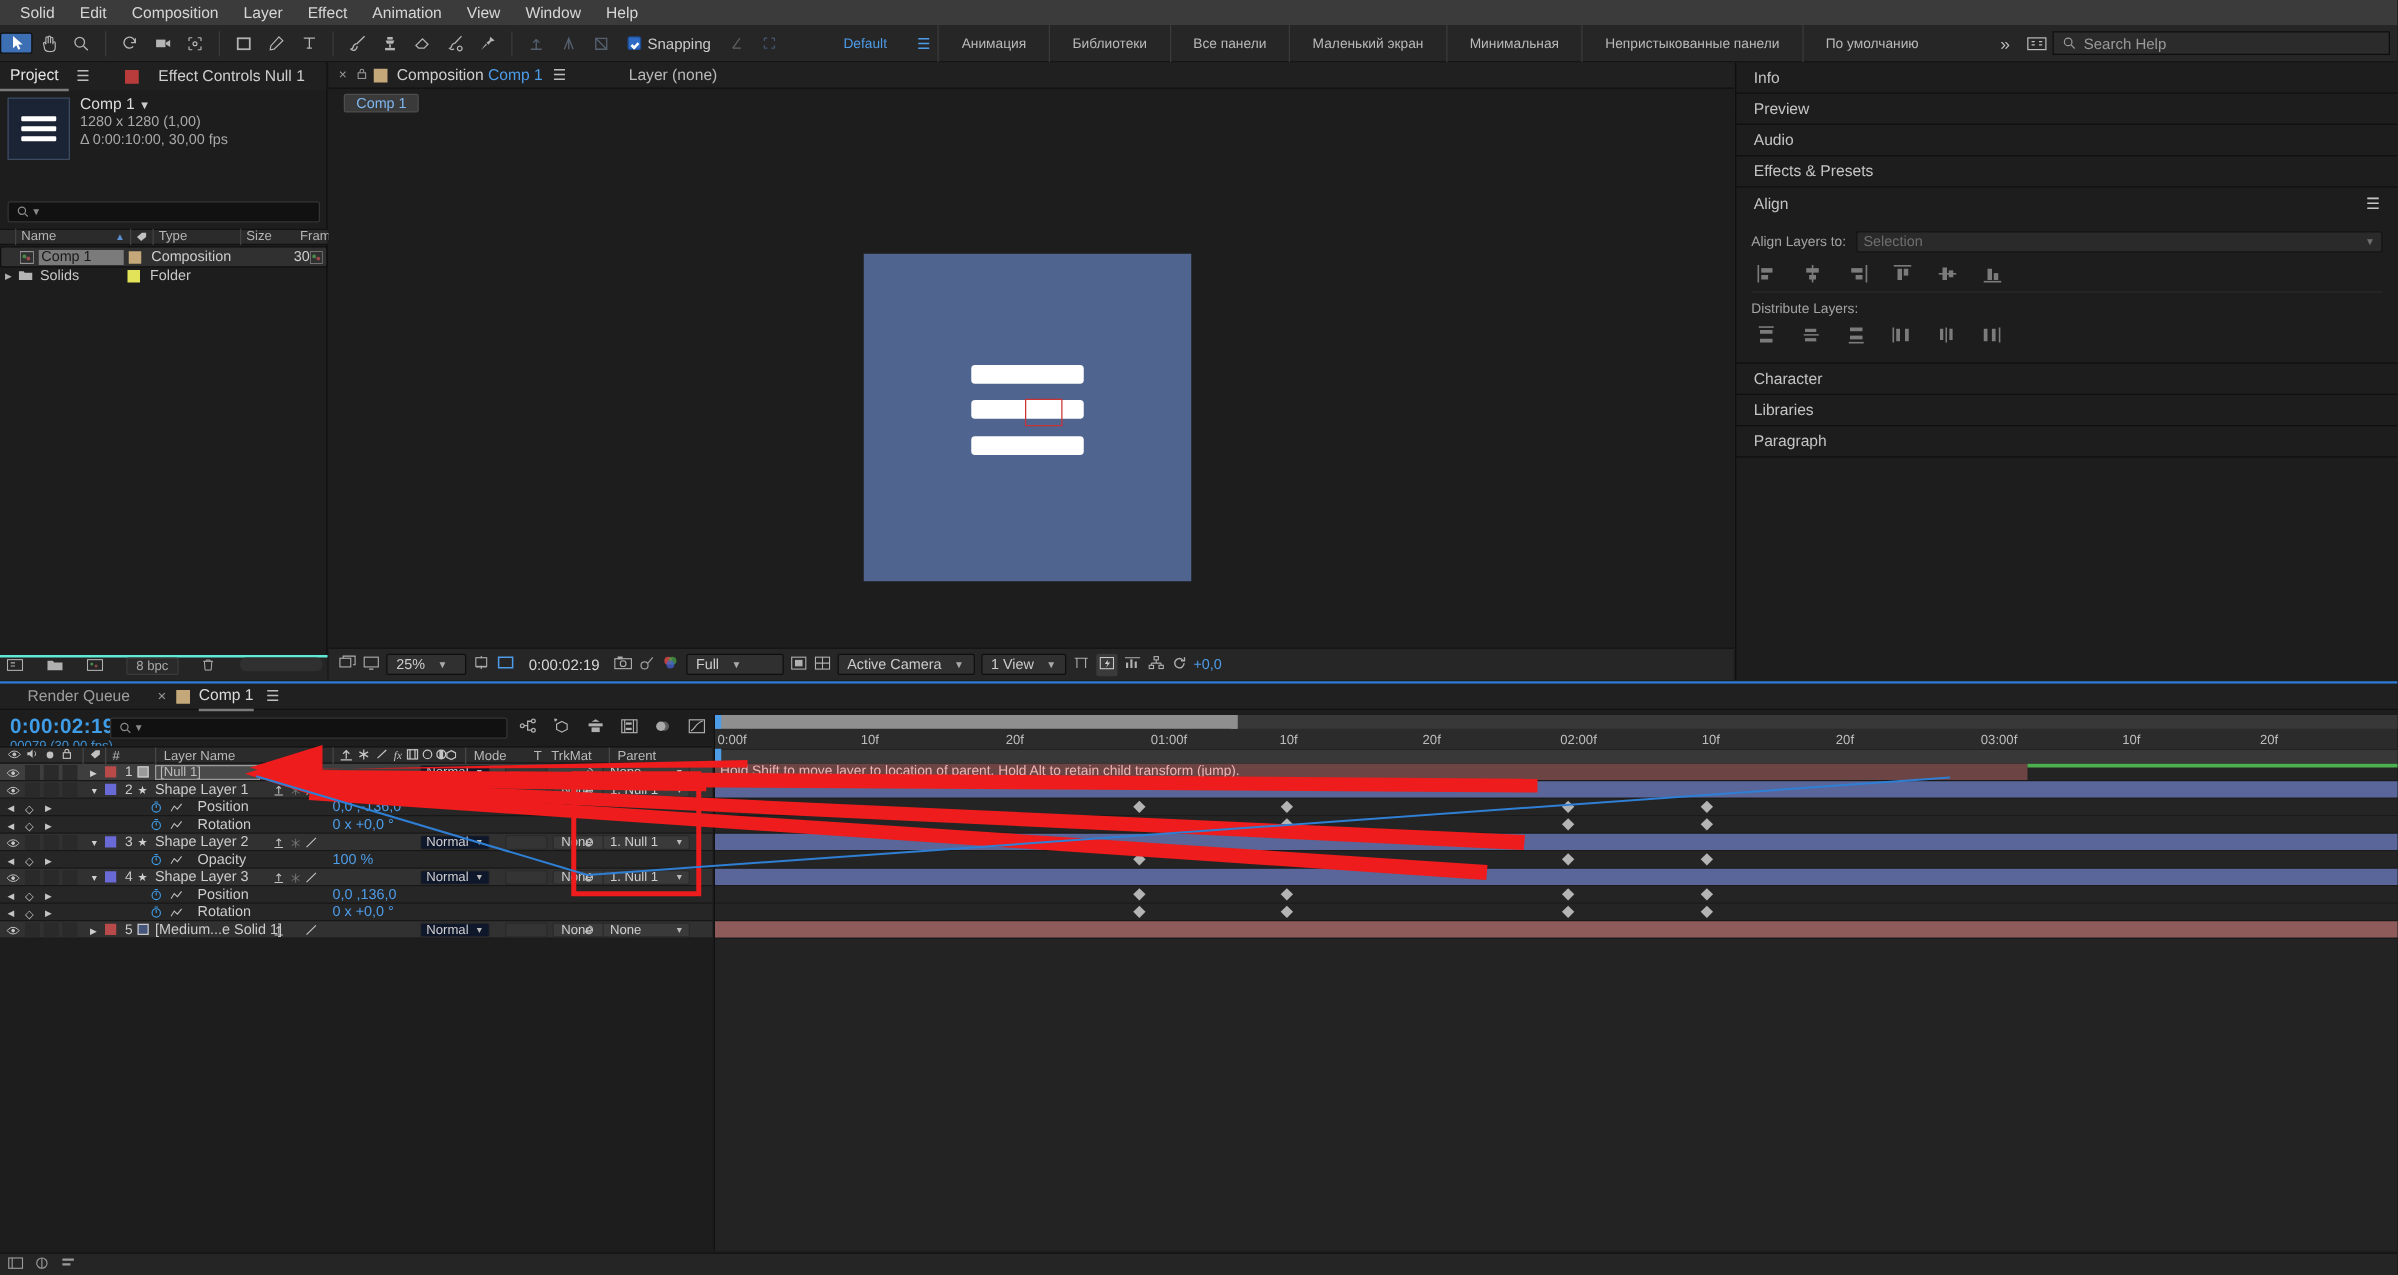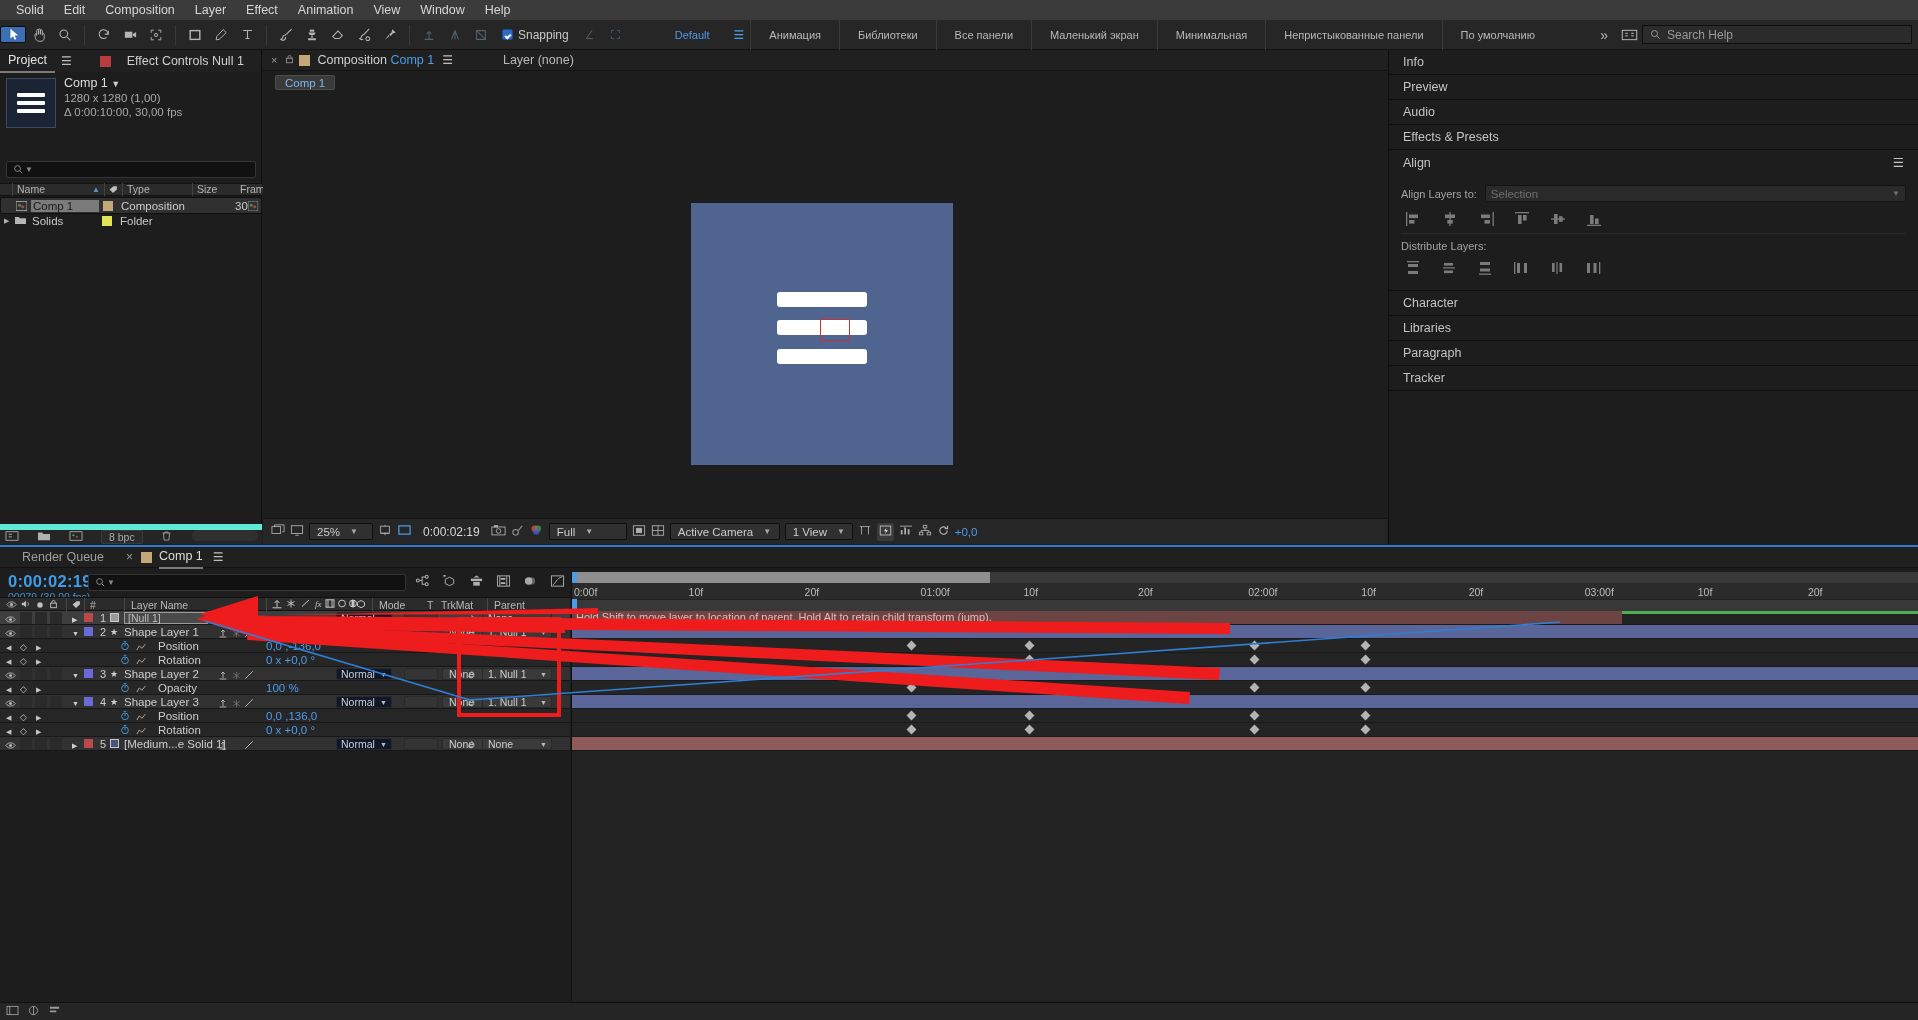--- a/index.html
+++ b/index.html
@@ -53,21 +53,21 @@
   .pinfo .t2{ font-size:11.5px;color:#a8a8a8;}
   .psearch{ position:absolute; left:6px; top:111px; width:250px; height:17px; background:#111;
      border:1px solid #343434; border-radius:2px; display:flex;align-items:center;padding-left:6px;color:#7e7e7e;}
   .pcolhdr{ position:absolute;left:0;top:133px;width:262px;height:13px;background:#2b2b2b;
      border-top:1px solid #111;border-bottom:1px solid #111; display:flex;align-items:center;font-size:10.5px;color:#b5b5b5;}
   .pcolhdr span{ border-left:1px solid #424242; padding-left:4px; height:13px; line-height:13px;}
   .prow{ position:absolute; left:0; width:262px; height:16px; display:flex;align-items:center;font-size:11.5px;}
   .prow.sel .nm{ background:#7b7b7b; color:#1a1a1a; }
   .swatch{ width:10px;height:10px;display:inline-block;margin-right:6px;}
   .pbottom{ position:absolute; left:0; bottom:0; width:262px; height:20px; background:#252525;
-     border-top:6px solid #5eead4; display:flex; align-items:flex-start; gap:18px; padding-left:5px; font-size:10.5px;color:#aaa;}
+     border-top:2px solid #5eead4; display:flex; align-items:flex-start; gap:18px; padding-left:5px; font-size:10.5px;color:#aaa;}
 
   
   .comppanel{ position:absolute; left:263px; top:50px; width:1124px; height:494px; background:#1d1d1d; }
   .ctabbar{ height:21px; background:#202020; display:flex;align-items:center;border-bottom:1px solid #111;}
   .cclose{ color:#9a9a9a; padding:0 8px; font-size:11px;}
   .clock{ color:#a0a0a0; font-size:11px; padding-right:5px;}
   .ctab{ font-size:12.5px;color:#cfcfcf;}
   .ctab b{ font-weight:normal;color:#4d9ce8;}
   .cmenu{ color:#bdbdbd; padding:0 8px; font-size:12px;}
   .cname{ font-size:12.5px;color:#b9b9b9; margin-left:42px;}
@@ -620,23 +620,20 @@
     <div id="rsec-bottom">
         <div class="rsec">
           <span>Character</span>
         </div>
         <div class="rsec">
           <span>Libraries</span>
         </div>
         <div class="rsec">
           <span>Paragraph</span>
         </div>
-        <div class="rsec">
-          <span>Tracker</span>
-        </div>
       </div>
   </div>
 
   <div class="timeline">
     <div class="ttabs">
       <span class="ttab">Render Queue</span>
       <span style="color:#9a9a9a;padding-right:8px">×</span>
       <span style="width:11px;height:11px;background:#c4a87a;margin-right:7px"></span>
       <span class="ttab active" style="padding:0">Comp 1</span>
       <span style="color:#bdbdbd;padding:0 10px">☰</span>

